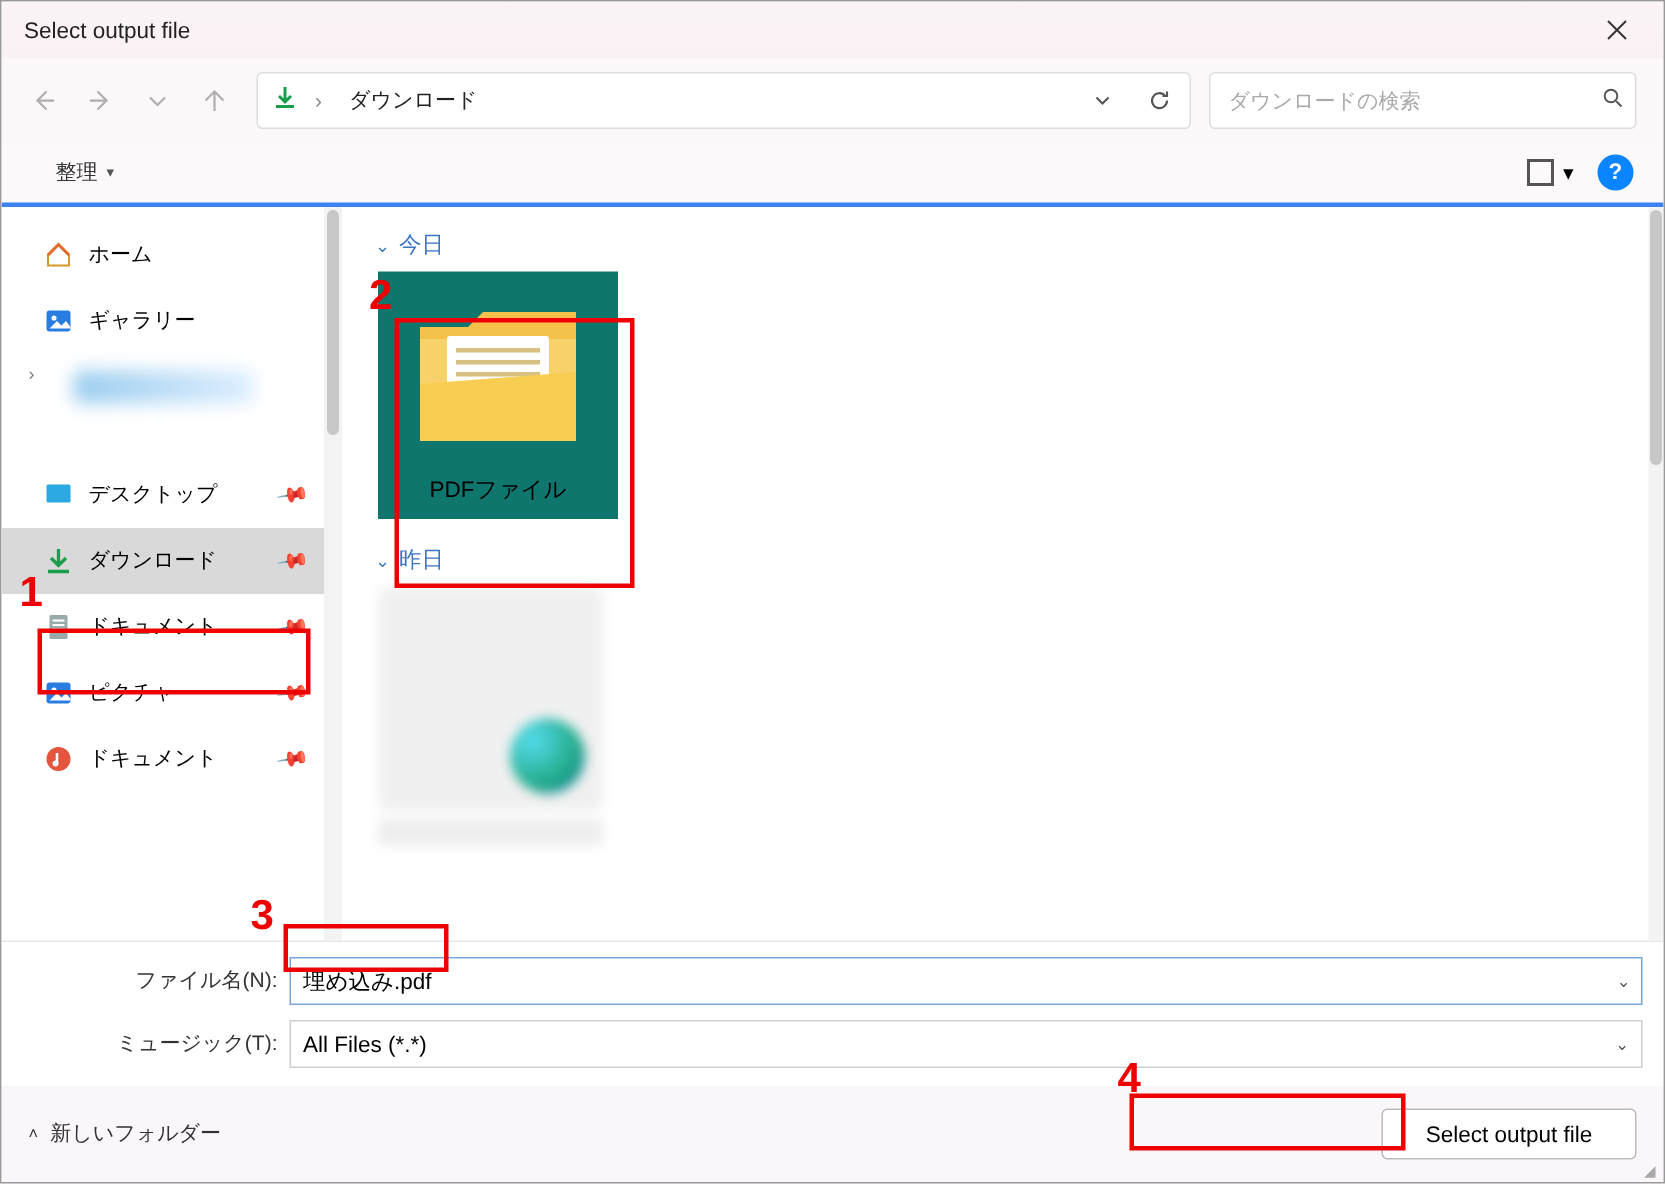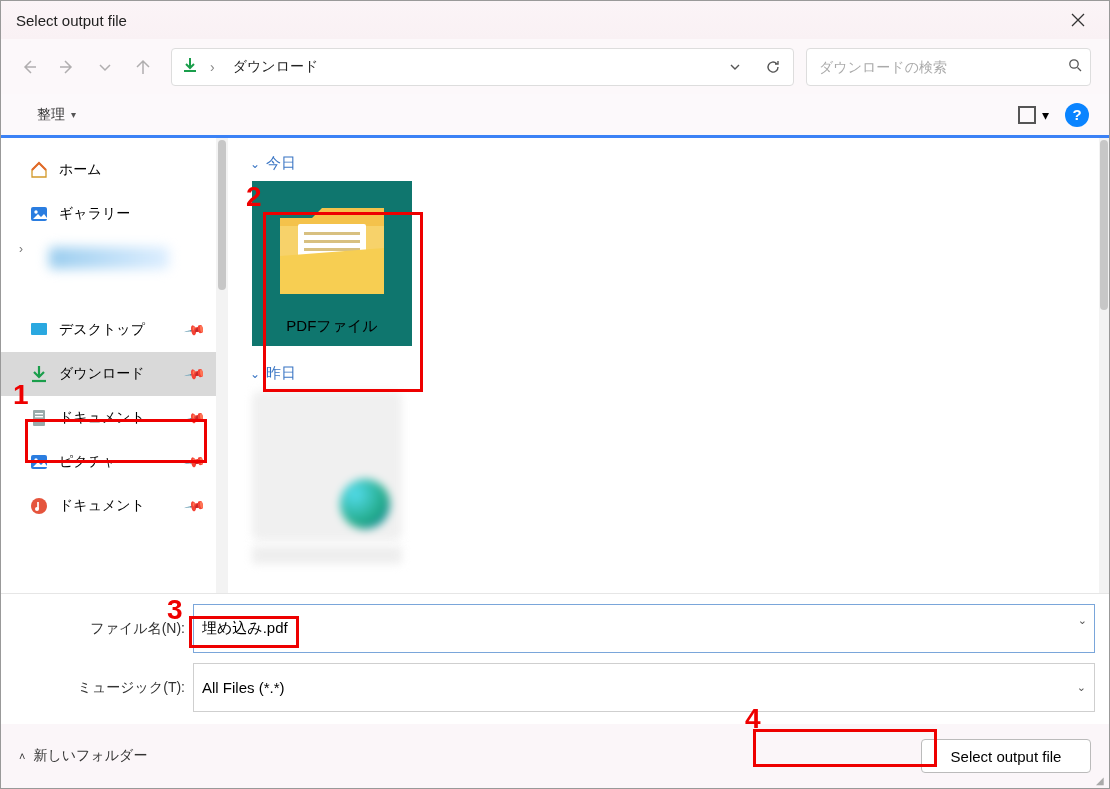--- a/index.html
+++ b/index.html
@@ -217,21 +217,21 @@
   }
   .field-row .lbl {
     width: 170px; text-align:right; color:#333;
   }
   .field-row .inp {
     flex:1;
     position: relative;
   }
   .field-row input[type=text], .field-row .combo {
     width:100%;
-    height: 49px;
+    height: 32px;
     border:1px solid #7aa6da;
     padding: 0 8px;
     font-size:15px;
     font-family:inherit;
   }
   .field-row .combo {
     border:1px solid #cfcfcf;
     display:flex; align-items:center; justify-content:space-between;
     padding-right:8px;
     background:#fff;

